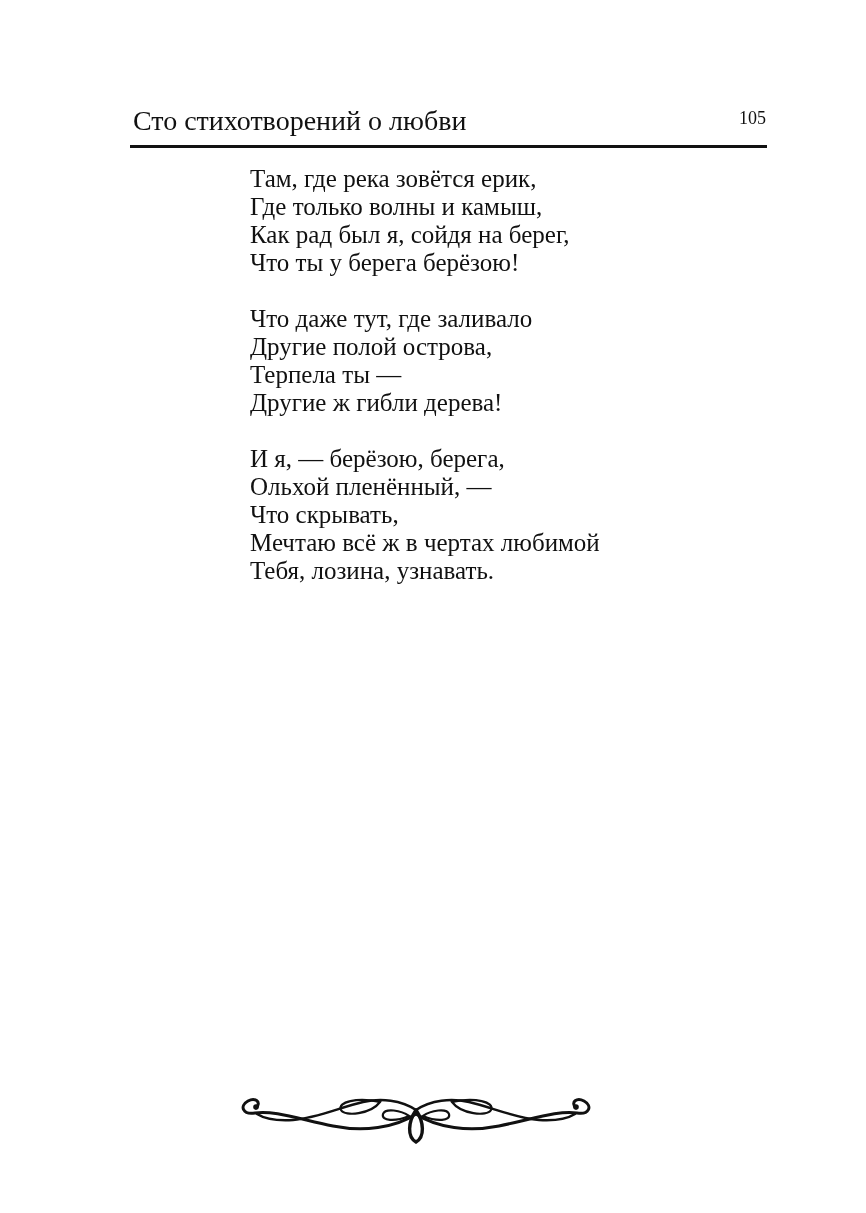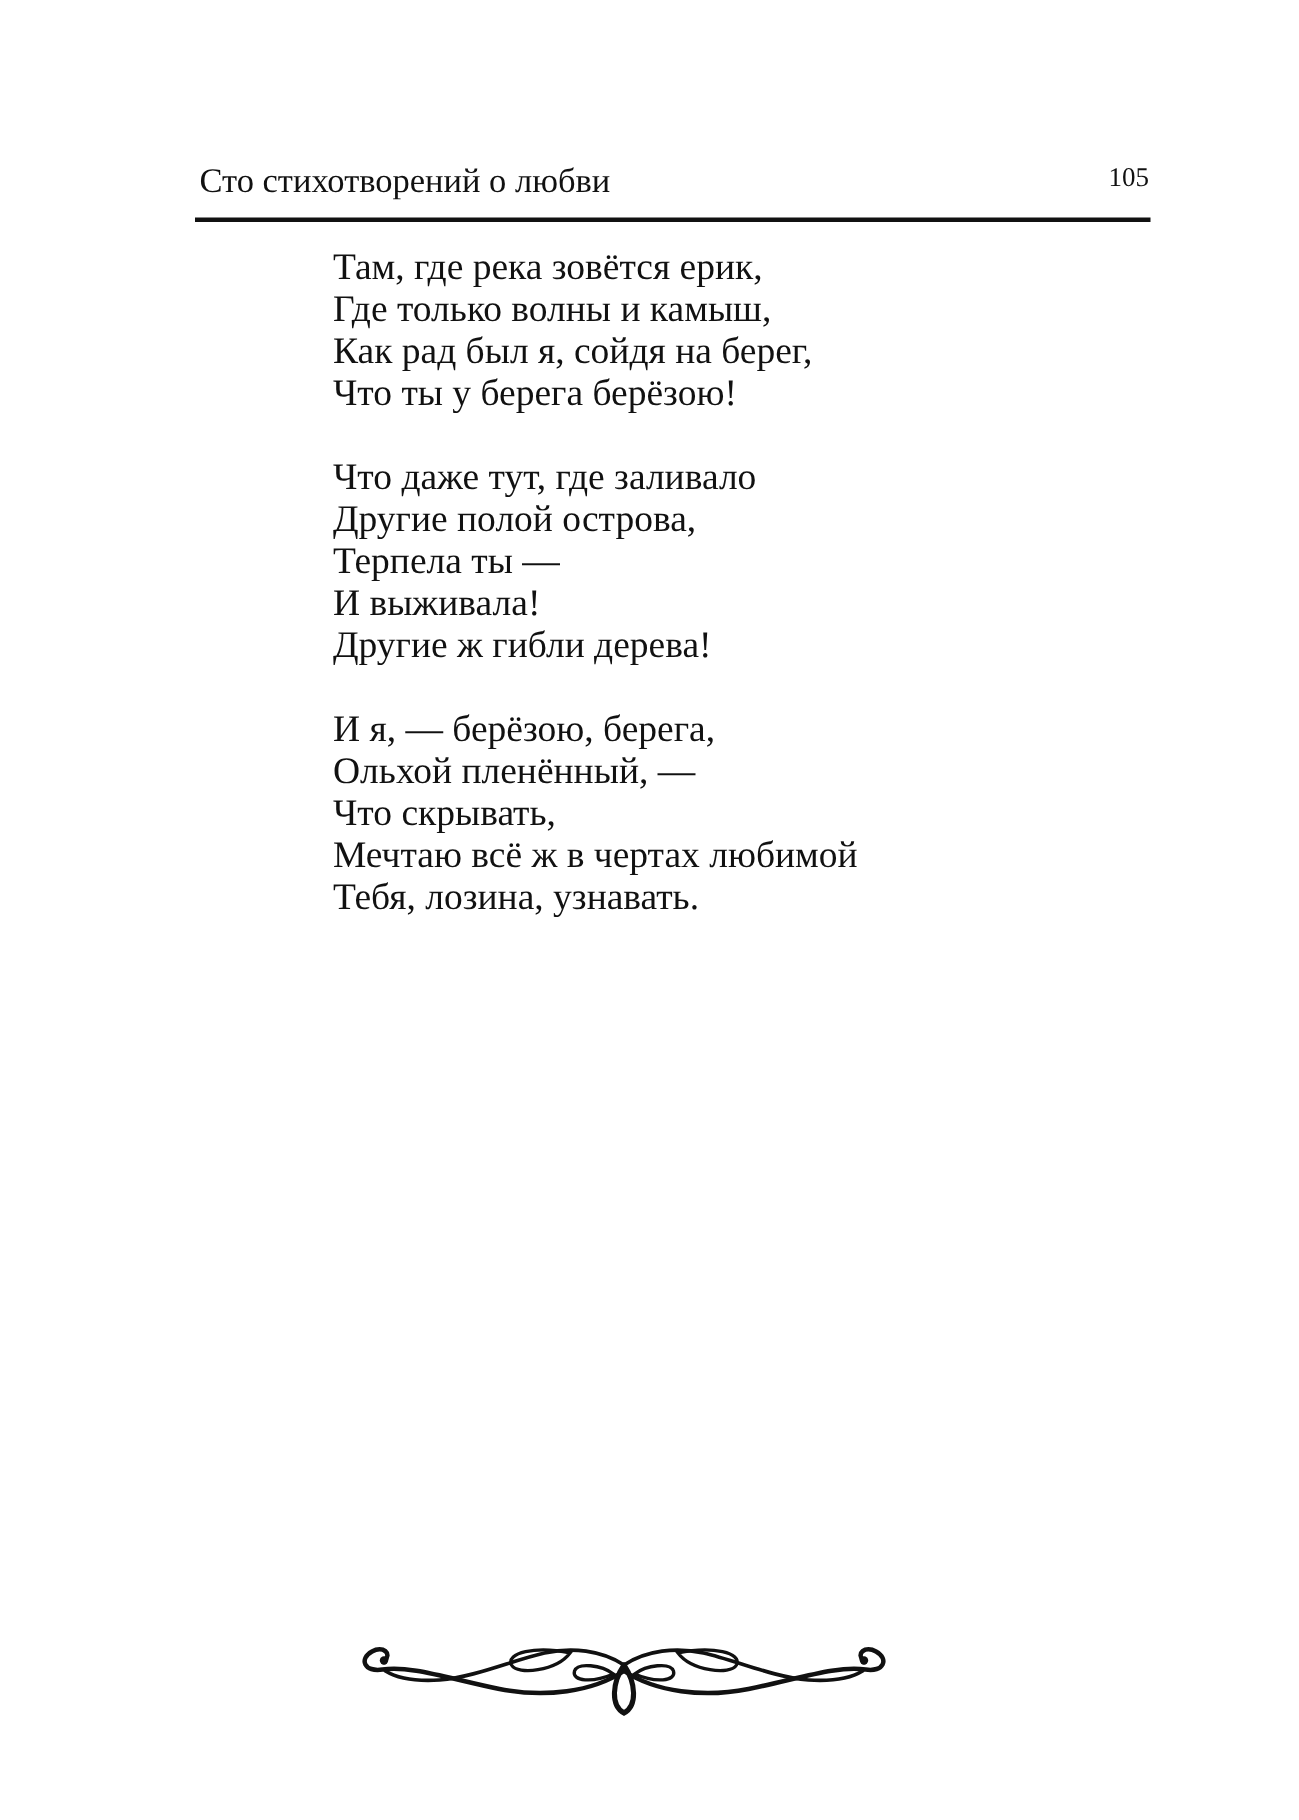--- a/index.html
+++ b/index.html
@@ -12,42 +12,42 @@
     background: #ffffff;
     position: relative;
     font-family: "Liberation Serif", "DejaVu Serif", serif;
     color: #111111;
     overflow: hidden;
   }
   .running-head {
     position: absolute;
     left: 133px;
     top: 109px;
-    font-size: 23px;
+    font-size: 28px;
     line-height: 24px;
     white-space: nowrap;
   }
   .page-number {
     position: absolute;
     right: 100px;
     top: 106px;
     font-size: 18px;
     line-height: 24px;
   }
   .header-rule {
     position: absolute;
     left: 130px;
     top: 145px;
     width: 637px;
     height: 3px;
     background: #111111;
   }
   .poem {
     position: absolute;
-    left: 222px;
+    left: 250px;
     top: 165px;
     font-size: 25px;
     line-height: 28px;
   }
   .stanza {
     margin: 0 0 28px 0;
   }
   .stanza p {
     margin: 0;
     padding: 0;
@@ -79,21 +79,20 @@
     <div class="stanza">
       <p>Там, где река зовётся ерик,</p>
       <p>Где только волны и камыш,</p>
       <p>Как рад был я, сойдя на берег,</p>
       <p>Что ты у берега берёзою!</p>
     </div>
     <div class="stanza">
       <p>Что даже тут, где заливало</p>
       <p>Другие полой острова,</p>
       <p>Терпела ты —</p>
-      <p>И выживала!</p>
       <p>Другие ж гибли дерева!</p>
     </div>
     <div class="stanza">
       <p>И я, — берёзою, берега,</p>
       <p>Ольхой пленённый, —</p>
       <p>Что скрывать,</p>
       <p>Мечтаю всё ж в чертах любимой</p>
       <p>Тебя, лозина, узнавать.</p>
     </div>
   </div>

